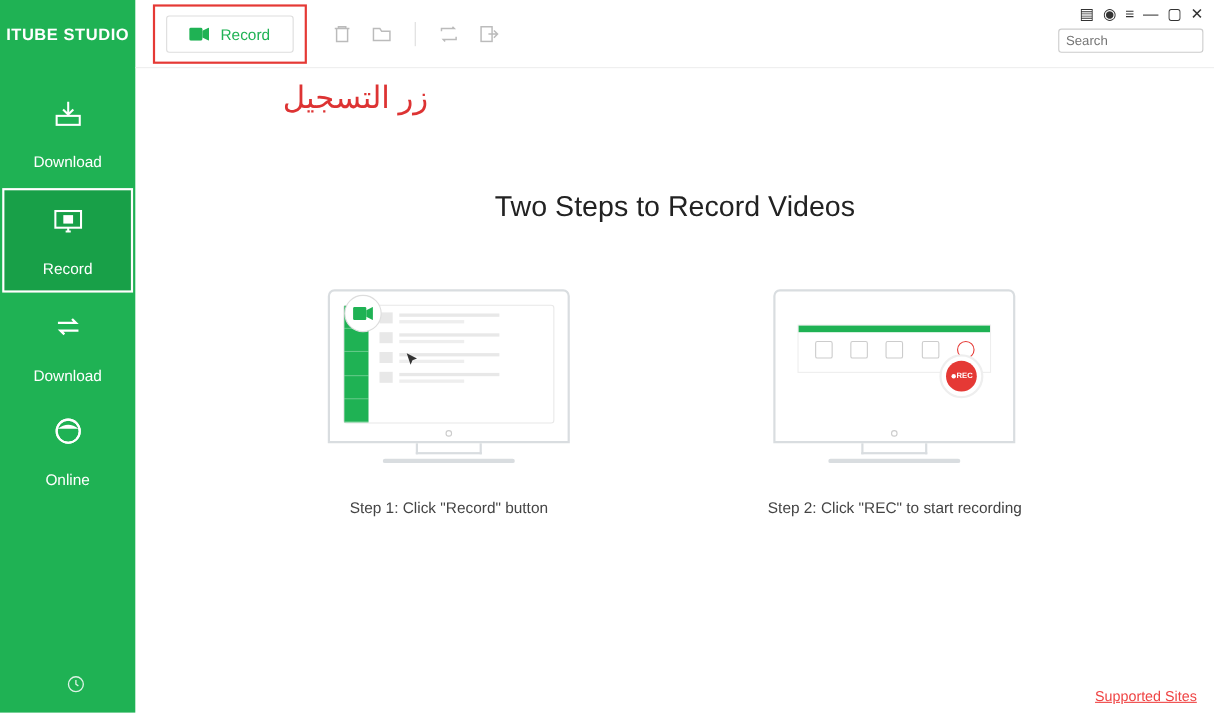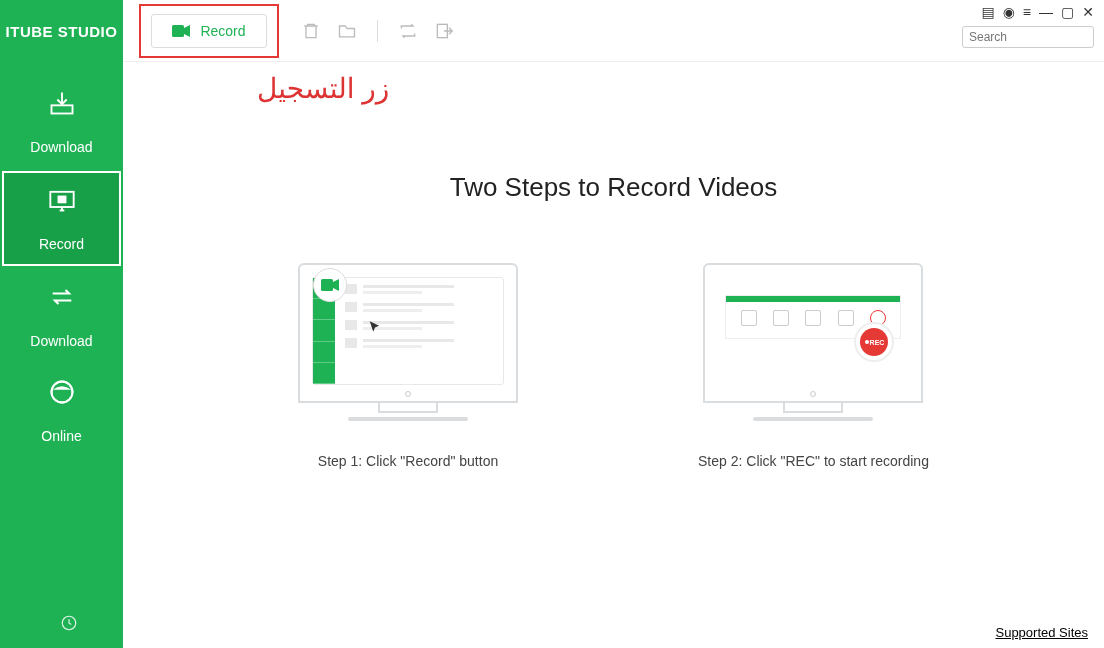--- a/index.html
+++ b/index.html
@@ -70,21 +70,21 @@
 
 .s2-panel { position: absolute; top: 30px; left: 20px; right: 20px; height: 44px; background: #fff; border: 1px solid #eee; }
 .s2-panel-top { height: 6px; background: #1fb254; }
 .s2-panel-body { display: flex; justify-content: space-around; align-items: center; height: 32px; padding: 0 6px; }
 .s2-ico { width: 16px; height: 16px; border: 1px solid #ccc; border-radius: 2px; }
 .s2-rec { position: absolute; right: 6px; bottom: -24px; width: 40px; height: 40px; border-radius: 50%; background: #fff; border: 2px solid #eee; display: flex; align-items: center; justify-content: center; }
 .s2-rec-inner { width: 28px; height: 28px; border-radius: 50%; background: #e53935; color: #fff; display: flex; align-items: center; justify-content: center; font-size: 7px; font-weight: bold; gap:1px;}
 .s2-rec-dot { width:4px; height:4px; border-radius:50%; background:#fff;}
 
 
-.footer-link { position: absolute; bottom: 8px; right: 16px; color: #000000; font-size: 13px; text-decoration: underline; cursor: pointer; }
+.footer-link { position: absolute; bottom: 8px; right: 16px; color: #ef4444; font-size: 13px; text-decoration: underline; cursor: pointer; }
 </style>
 </head>
 <body>
 
 <div class="app">
 
   <div class="sidebar">
     <div class="logo">ITUBE STUDIO</div>
     <div class="sidebar-items">
       <div class="sidebar-item">

